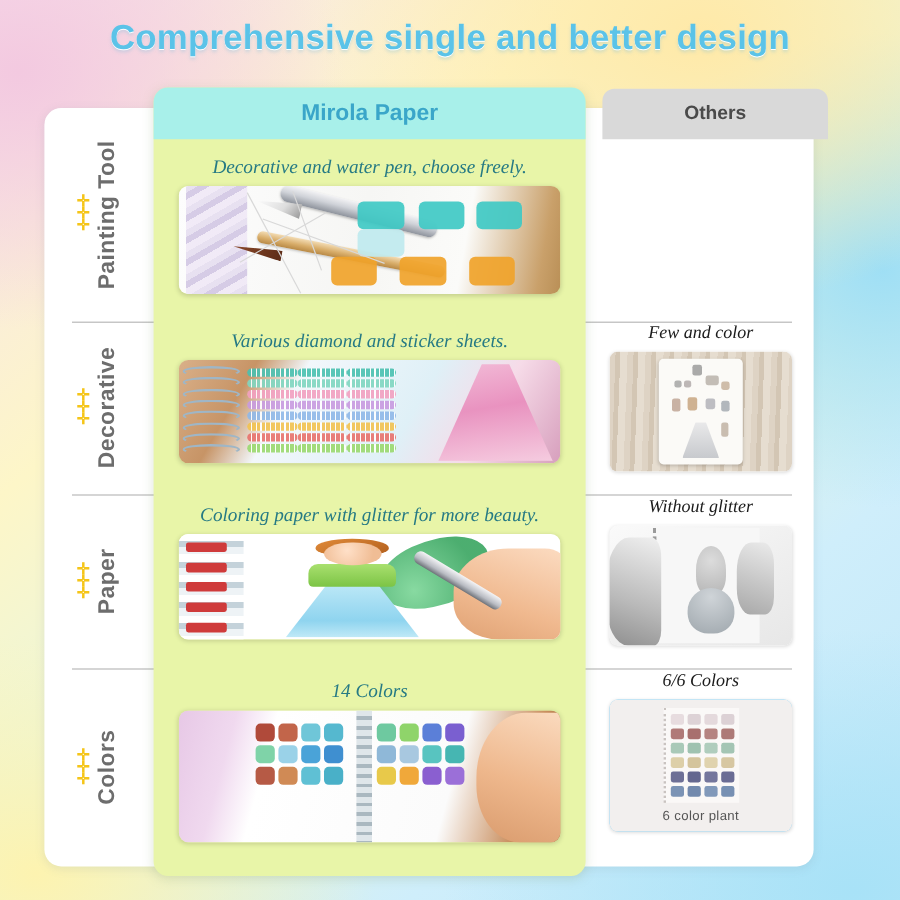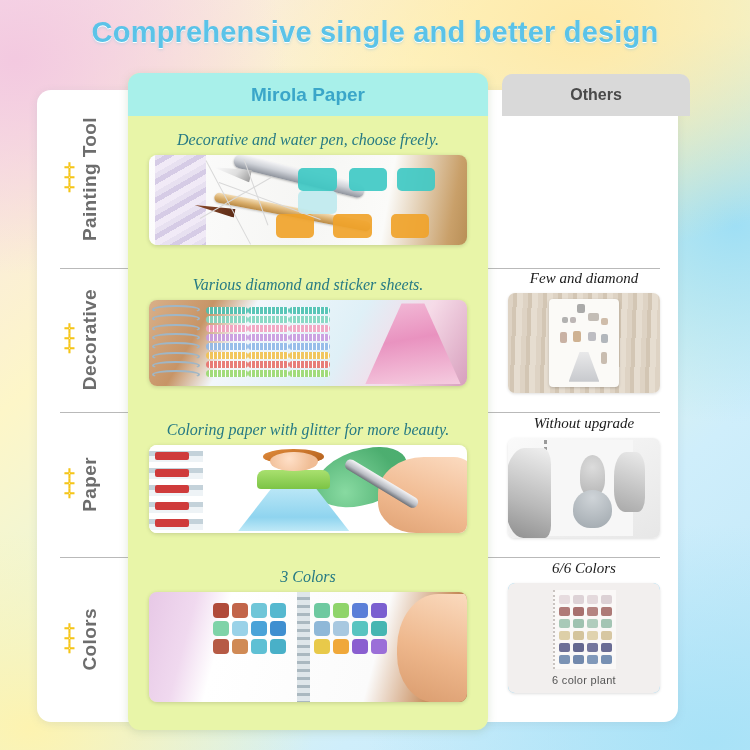--- a/index.html
+++ b/index.html
@@ -288,42 +288,42 @@
   <div class="row-divider" style="top:178px"></div>
   <div class="row-divider" style="top:322px"></div>
   <div class="row-divider" style="top:467px"></div>
 
   <div id="others-col">
     <div id="others-head">Others</div>
   </div>
 
 
   <div class="others-cell" style="top:180px">
-    <div class="others-cap">Few and diamond</div>
+    <div class="others-cap">Few and color</div>
     <div class="others-photo" style="height:100px">
       <div class="ph o2" id="o2">
         <div class="ph o2-card">
           <div class="ph o2-dress"></div>
         <i style="left: 40%; top: 6%; width: 12%; height: 10%; background: rgb(143, 143, 143); opacity: 0.75;"></i>
             <i style="left: 18%; top: 20%; width: 9%; height: 7%; background: rgb(154, 154, 154); opacity: 0.75;"></i>
             <i style="left: 30%; top: 20%; width: 9%; height: 7%; background: rgb(168, 160, 160); opacity: 0.75;"></i>
             <i style="left: 56%; top: 16%; width: 16%; height: 9%; background: rgb(176, 168, 160); opacity: 0.75;"></i>
             <i style="left: 74%; top: 22%; width: 10%; height: 8%; background: rgb(192, 168, 144); opacity: 0.75;"></i>
             <i style="left: 16%; top: 38%; width: 10%; height: 12%; background: rgb(184, 154, 136); opacity: 0.75;"></i>
             <i style="left: 34%; top: 36%; width: 12%; height: 13%; background: rgb(192, 154, 112); opacity: 0.75;"></i>
             <i style="left: 56%; top: 38%; width: 11%; height: 10%; background: rgb(168, 168, 176); opacity: 0.75;"></i>
             <i style="left: 74%; top: 40%; width: 11%; height: 10%; background: rgb(154, 160, 168); opacity: 0.75;"></i>
             <i style="left: 74%; top: 60%; width: 9%; height: 14%; background: rgb(184, 168, 152); opacity: 0.75;"></i>
           </div>
       </div>
     </div>
   </div>
 
   <div class="others-cell" style="top:325px">
-    <div class="others-cap">Without upgrade</div>
+    <div class="others-cap">Without glitter</div>
     <div class="others-photo" style="height:100px">
       <div class="ph o3" id="o3">
         <div class="ph o3-page">
           <div class="ph o3-fig"></div>
           <div class="ph o3-skirt"></div>
         </div>
         <div class="ph o3-hand"></div>
         <div class="ph o3-hand2"></div>
       </div>
     </div>
@@ -450,21 +450,21 @@
           <div class="ph p3-body"></div>
           <div class="ph p3-hair"></div>
           <div class="ph p3-head"></div>
           <div class="ph p3-hand"></div>
           <div class="ph p3-marker"></div>
         </div>
       </div>
     </div>
 
     <div class="mirola-cell" style="top:495px">
-      <div class="mirola-cap">3 Colors</div>
+      <div class="mirola-cap">14 Colors</div>
       <div class="mirola-photo" style="height:110px">
         <div class="ph p4" id="p4">
           <div class="p4-grid" id="p4-grid-left" style="left: 20%; top: 10%; grid-template-columns: repeat(4, 16px);">
               <i style="width: 16px; height: 15px; background: rgb(176, 74, 58);"></i>
               <i style="width: 16px; height: 15px; background: rgb(194, 101, 74);"></i>
               <i style="width: 16px; height: 15px; background: rgb(111, 198, 216);"></i>
               <i style="width: 16px; height: 15px; background: rgb(85, 184, 207);"></i>
               <i style="width: 16px; height: 15px; background: rgb(127, 211, 168);"></i>
               <i style="width: 16px; height: 15px; background: rgb(154, 210, 232);"></i>
               <i style="width: 16px; height: 15px; background: rgb(74, 163, 216);"></i>

